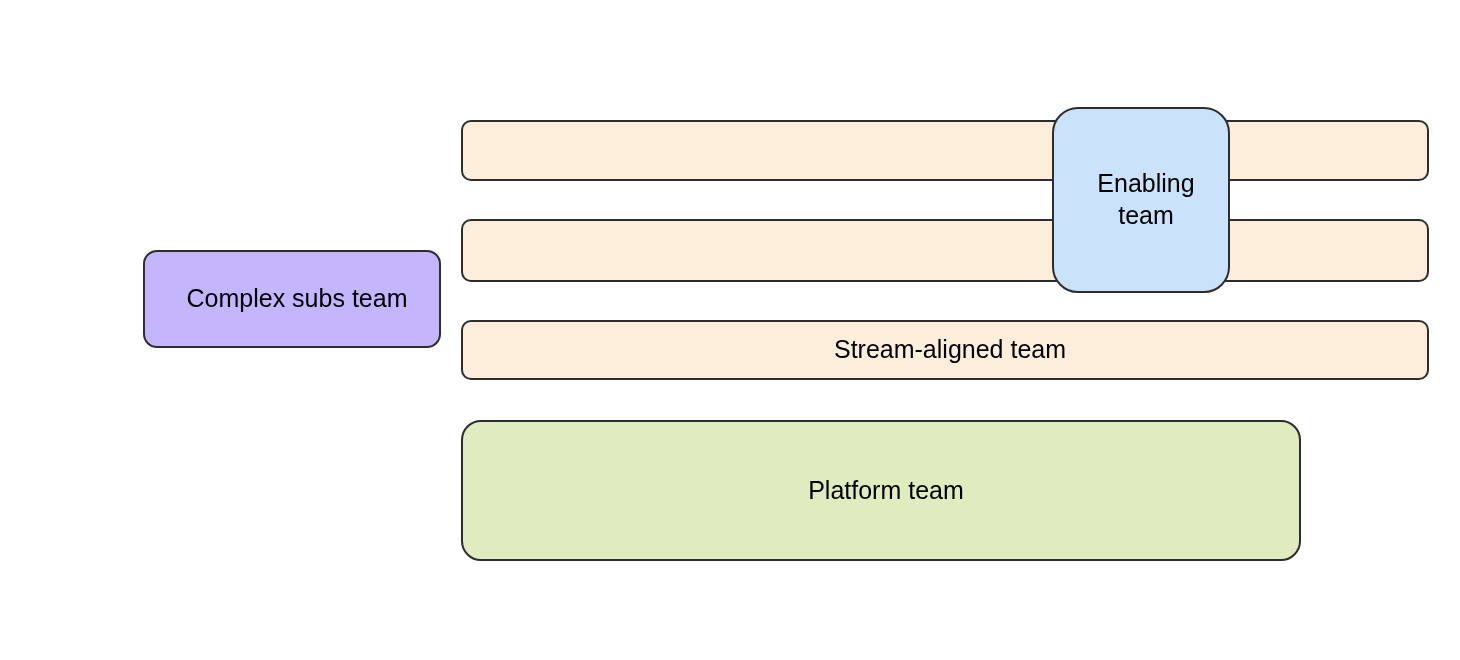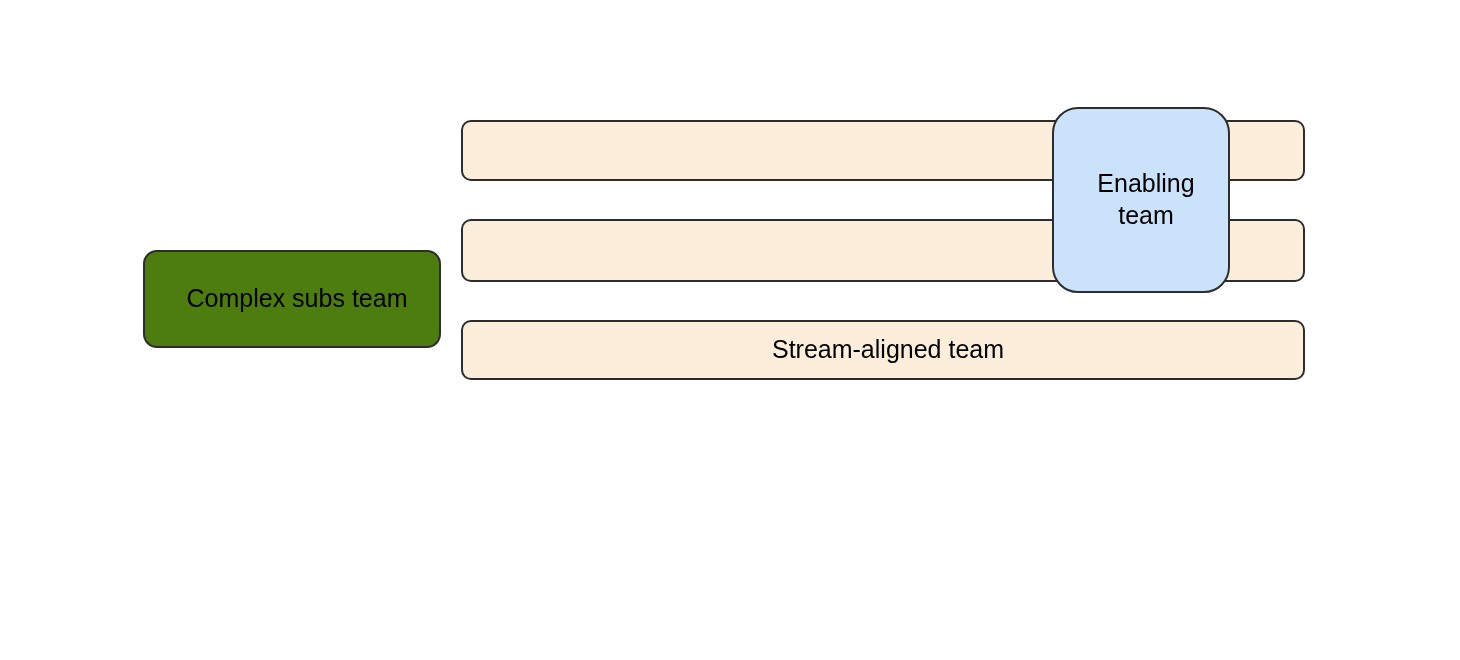--- a/index.html
+++ b/index.html
@@ -28,21 +28,21 @@
     line-height: 1.27;
     padding-left: 10px;
   }
   .label {
     display: block;
     white-space: nowrap;
   }
   
   .bar {
     left: 461px;
-    width: 844px;
+    width: 968px;
     border-radius: 10px;
     background: #fdeedb;
     text-align: right;
   }
   .bar1 { top: 120px; height: 61px; }
   .bar2 { top: 219px; height: 63px; }
   .bar3 { top: 320px; height: 60px; }
   
   .pink {
     left: 143px;
@@ -78,22 +78,25 @@
 <div class="canvas">
 
   <div class="shape bar bar1" style="background: rgb(253, 238, 219);"></div>
 
   <div class="shape bar bar2" style="background: rgb(253, 238, 219);"></div>
 
   <div class="shape bar bar3" style="background: rgb(253, 238, 219);">
     <span class="label">Stream-aligned team</span>
   </div>
 
-  <div class="shape pink" style="background: #4d7c0f;">
+  <div class="shape pink" style="background: #c4b5fd;">
     <span class="label">Complex subs team</span>
   </div>
 
   <div class="shape blue" style="background: rgb(203, 227, 250);">
     <span class="label"><span>Enabling</span><br><span>team</span></span>
   </div>
 
+  <div class="shape green" style="background: rgb(223, 236, 192);">
+    <span class="label">Platform team</span>
+  </div>
 
 </div>
 
 </body></html>

